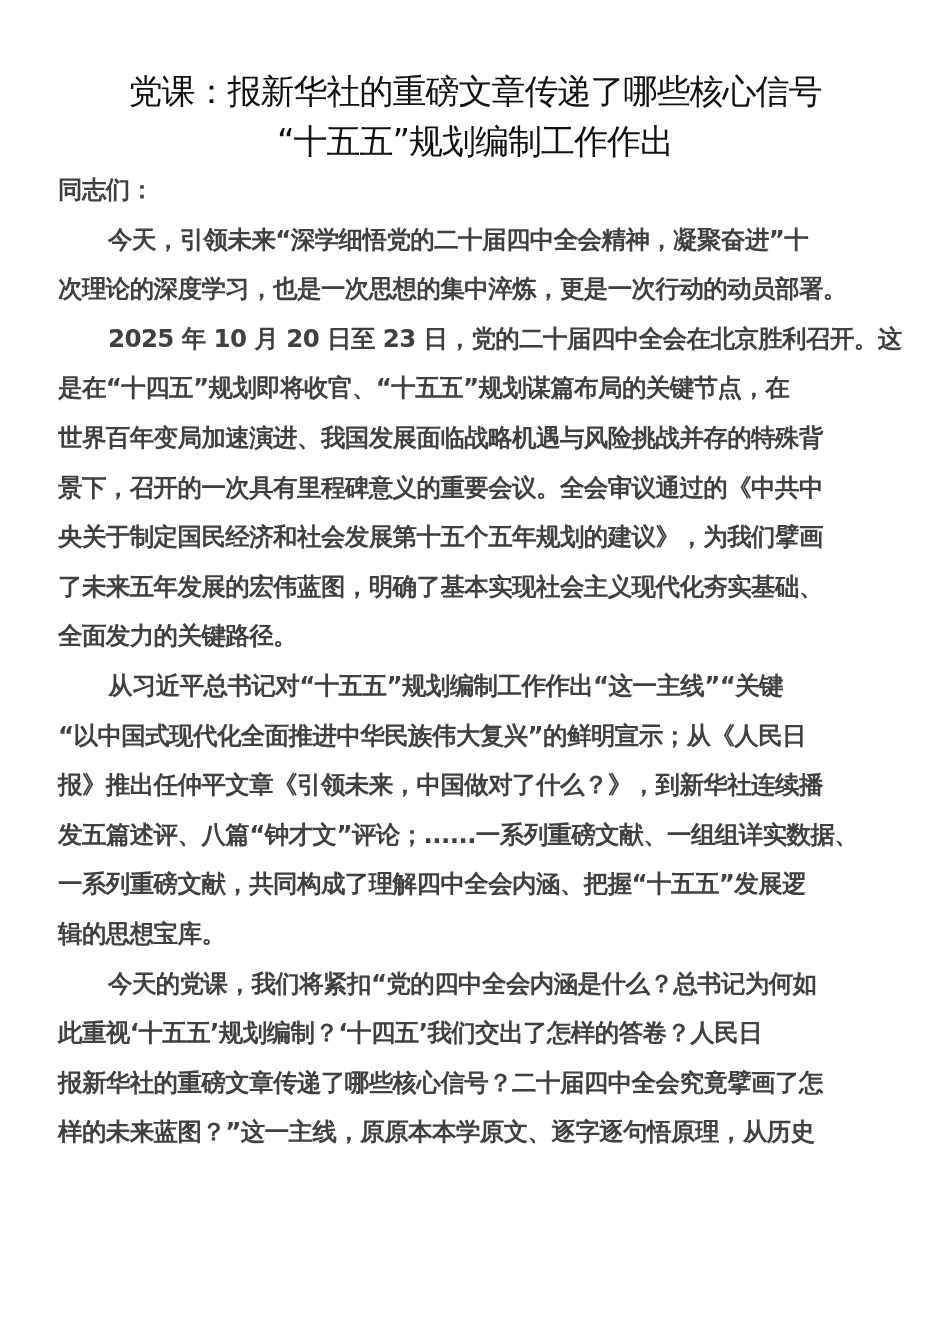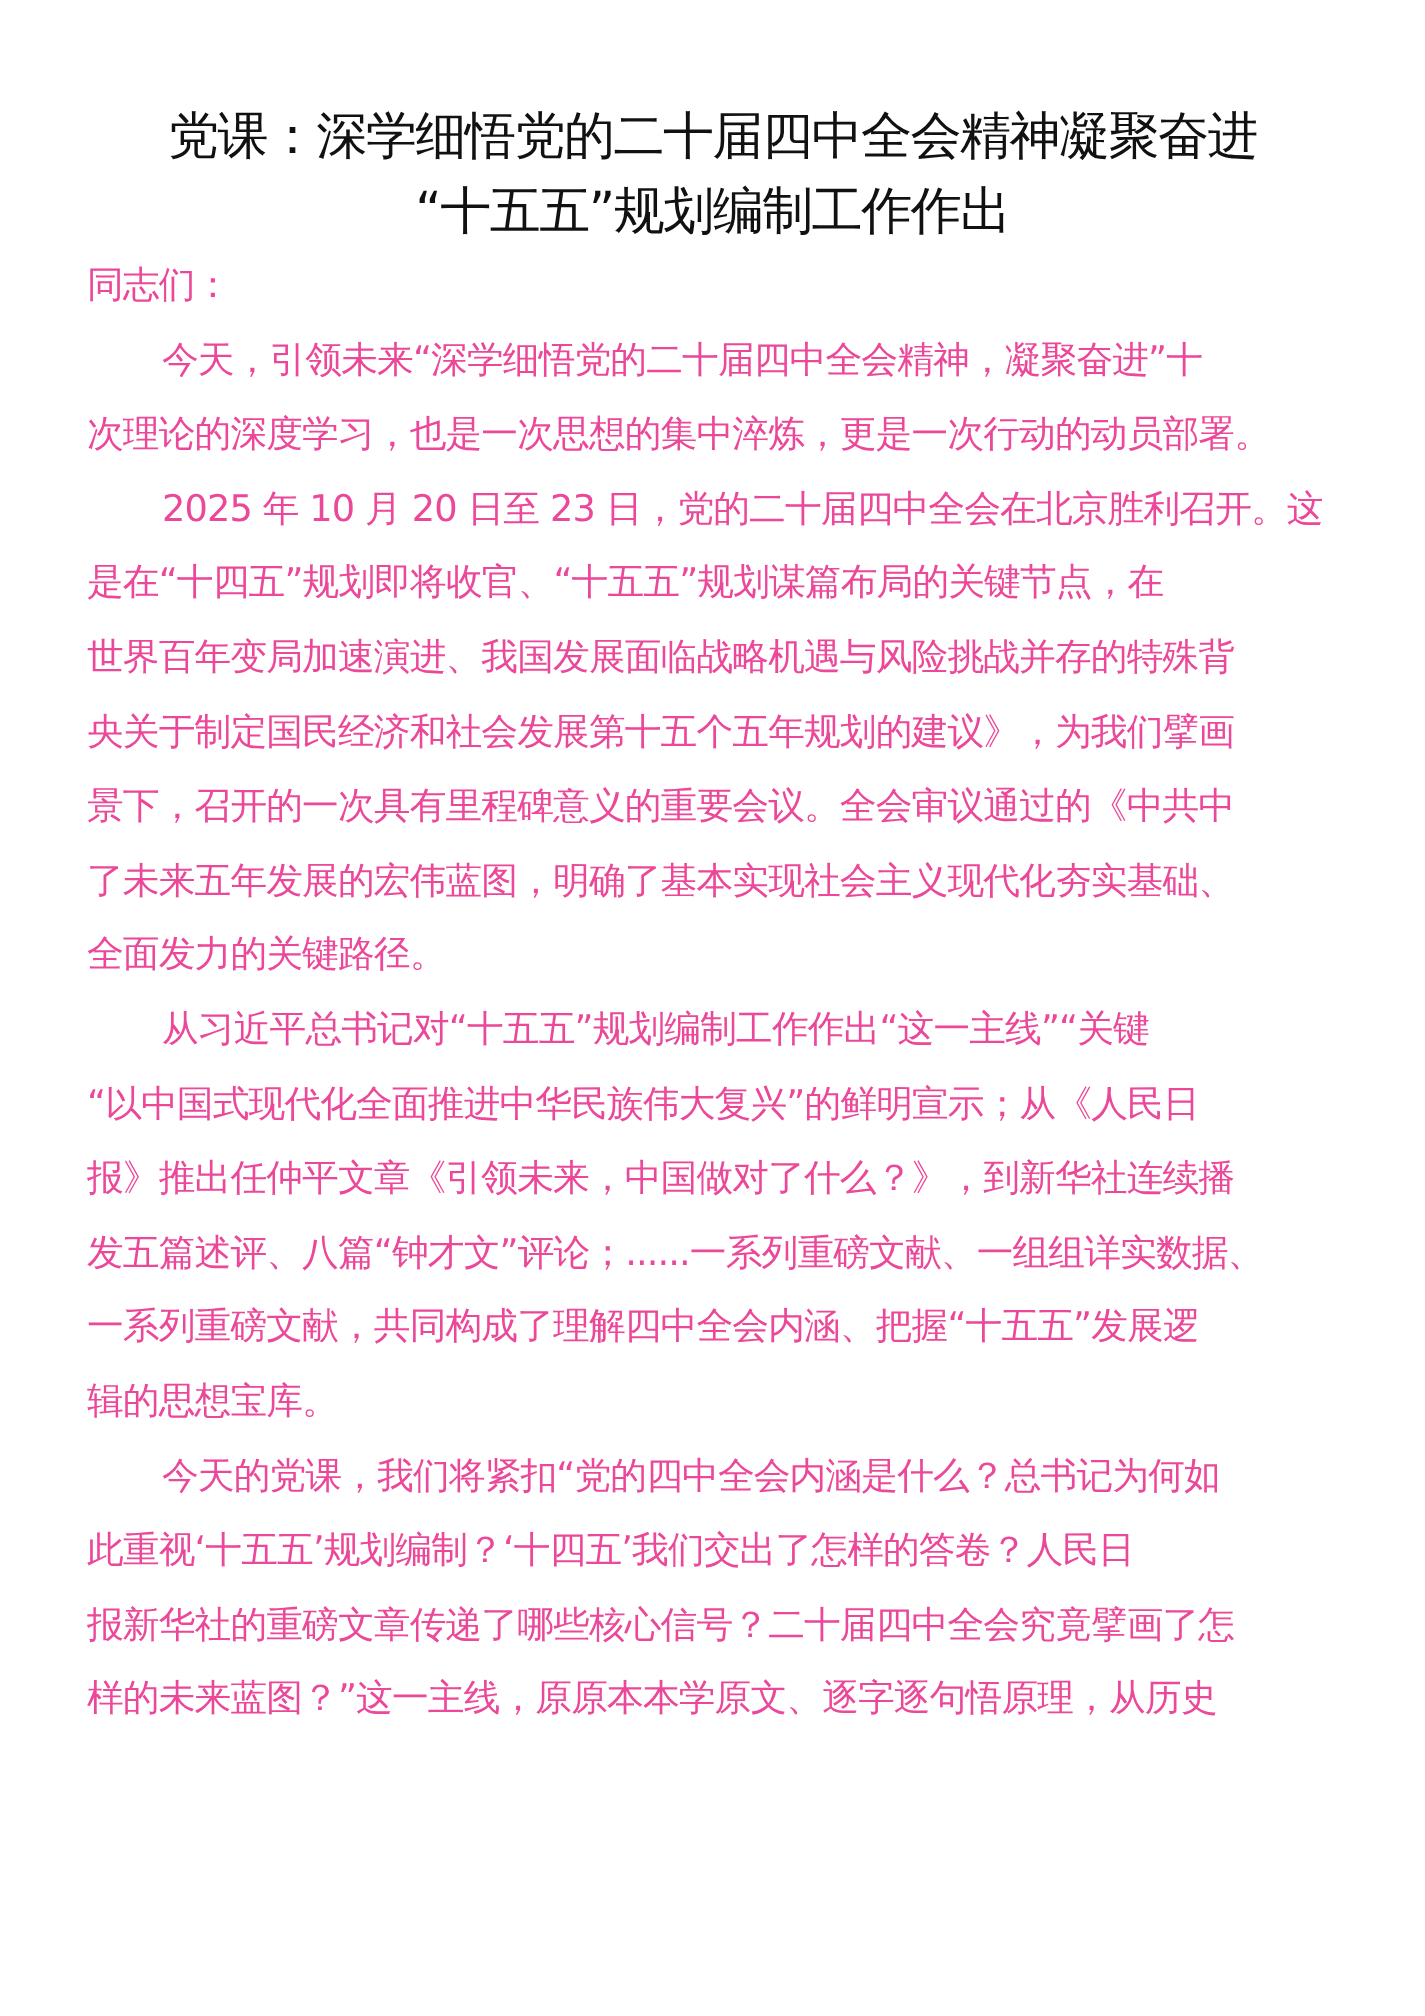--- a/index.html
+++ b/index.html
@@ -7,49 +7,49 @@
   .page { position: absolute; left: 0; top: 0; width: 950px; height: 1344px; background: #ffffff; }
   .title {
     position: absolute; left: 0; top: 66px; width: 950px; text-align: center;
     font-family: "DejaVu Sans", "Liberation Sans", sans-serif;
     font-size: 34px; line-height: 50px; letter-spacing: -1px; color: #111;
   }
   .title div { white-space: nowrap; }
   .body {
     position: absolute; left: 58px; top: 165px; width: 830px;
     font-family: "DejaVu Sans", "Liberation Sans", sans-serif;
-    font-size: 24.5px; line-height: 49.6px; color: #ec4899; letter-spacing: -0.6px;
+    font-size: 24.5px; line-height: 49.6px; color: #404040; letter-spacing: -0.6px; font-weight: bold;
   }
   .line { white-space: nowrap; height: 49.6px; }
   .indent { padding-left: 50px; }
   .salutation { margin-top: 0; }
 </style>
 </head>
 <body>
 
 <div class="page">
   <div class="title">
-    <div>党课：深学细悟党的二十届四中全会精神凝聚奋进</div>
+    <div>党课：报新华社的重磅文章传递了哪些核心信号</div>
     <div>“十五五”规划编制工作作出</div>
   </div>
 
   <div class="body">
     <div class="line salutation">同志们：</div>
 
     <div>
       <div class="line indent">今天，引领未来“深学细悟党的二十届四中全会精神，凝聚奋进”十</div>
       <div class="line">次理论的深度学习，也是一次思想的集中淬炼，更是一次行动的动员部署。</div>
     </div>
 
     <div>
       <div class="line indent">2025 年 10 月 20 日至 23 日，党的二十届四中全会在北京胜利召开。这</div>
       <div class="line">是在“十四五”规划即将收官、“十五五”规划谋篇布局的关键节点，在</div>
       <div class="line">世界百年变局加速演进、我国发展面临战略机遇与风险挑战并存的特殊背</div>
+      <div class="line">景下，召开的一次具有里程碑意义的重要会议。全会审议通过的《中共中</div>
       <div class="line">央关于制定国民经济和社会发展第十五个五年规划的建议》，为我们擘画</div>
-      <div class="line">景下，召开的一次具有里程碑意义的重要会议。全会审议通过的《中共中</div>
       <div class="line">了未来五年发展的宏伟蓝图，明确了基本实现社会主义现代化夯实基础、</div>
       <div class="line">全面发力的关键路径。</div>
     </div>
 
     <div>
       <div class="line indent">从习近平总书记对“十五五”规划编制工作作出“这一主线”“关键</div>
       <div class="line">“以中国式现代化全面推进中华民族伟大复兴”的鲜明宣示；从《人民日</div>
       <div class="line">报》推出任仲平文章《引领未来，中国做对了什么？》，到新华社连续播</div>
       <div class="line">发五篇述评、八篇“钟才文”评论；......一系列重磅文献、一组组详实数据、</div>
       <div class="line">一系列重磅文献，共同构成了理解四中全会内涵、把握“十五五”发展逻</div>

